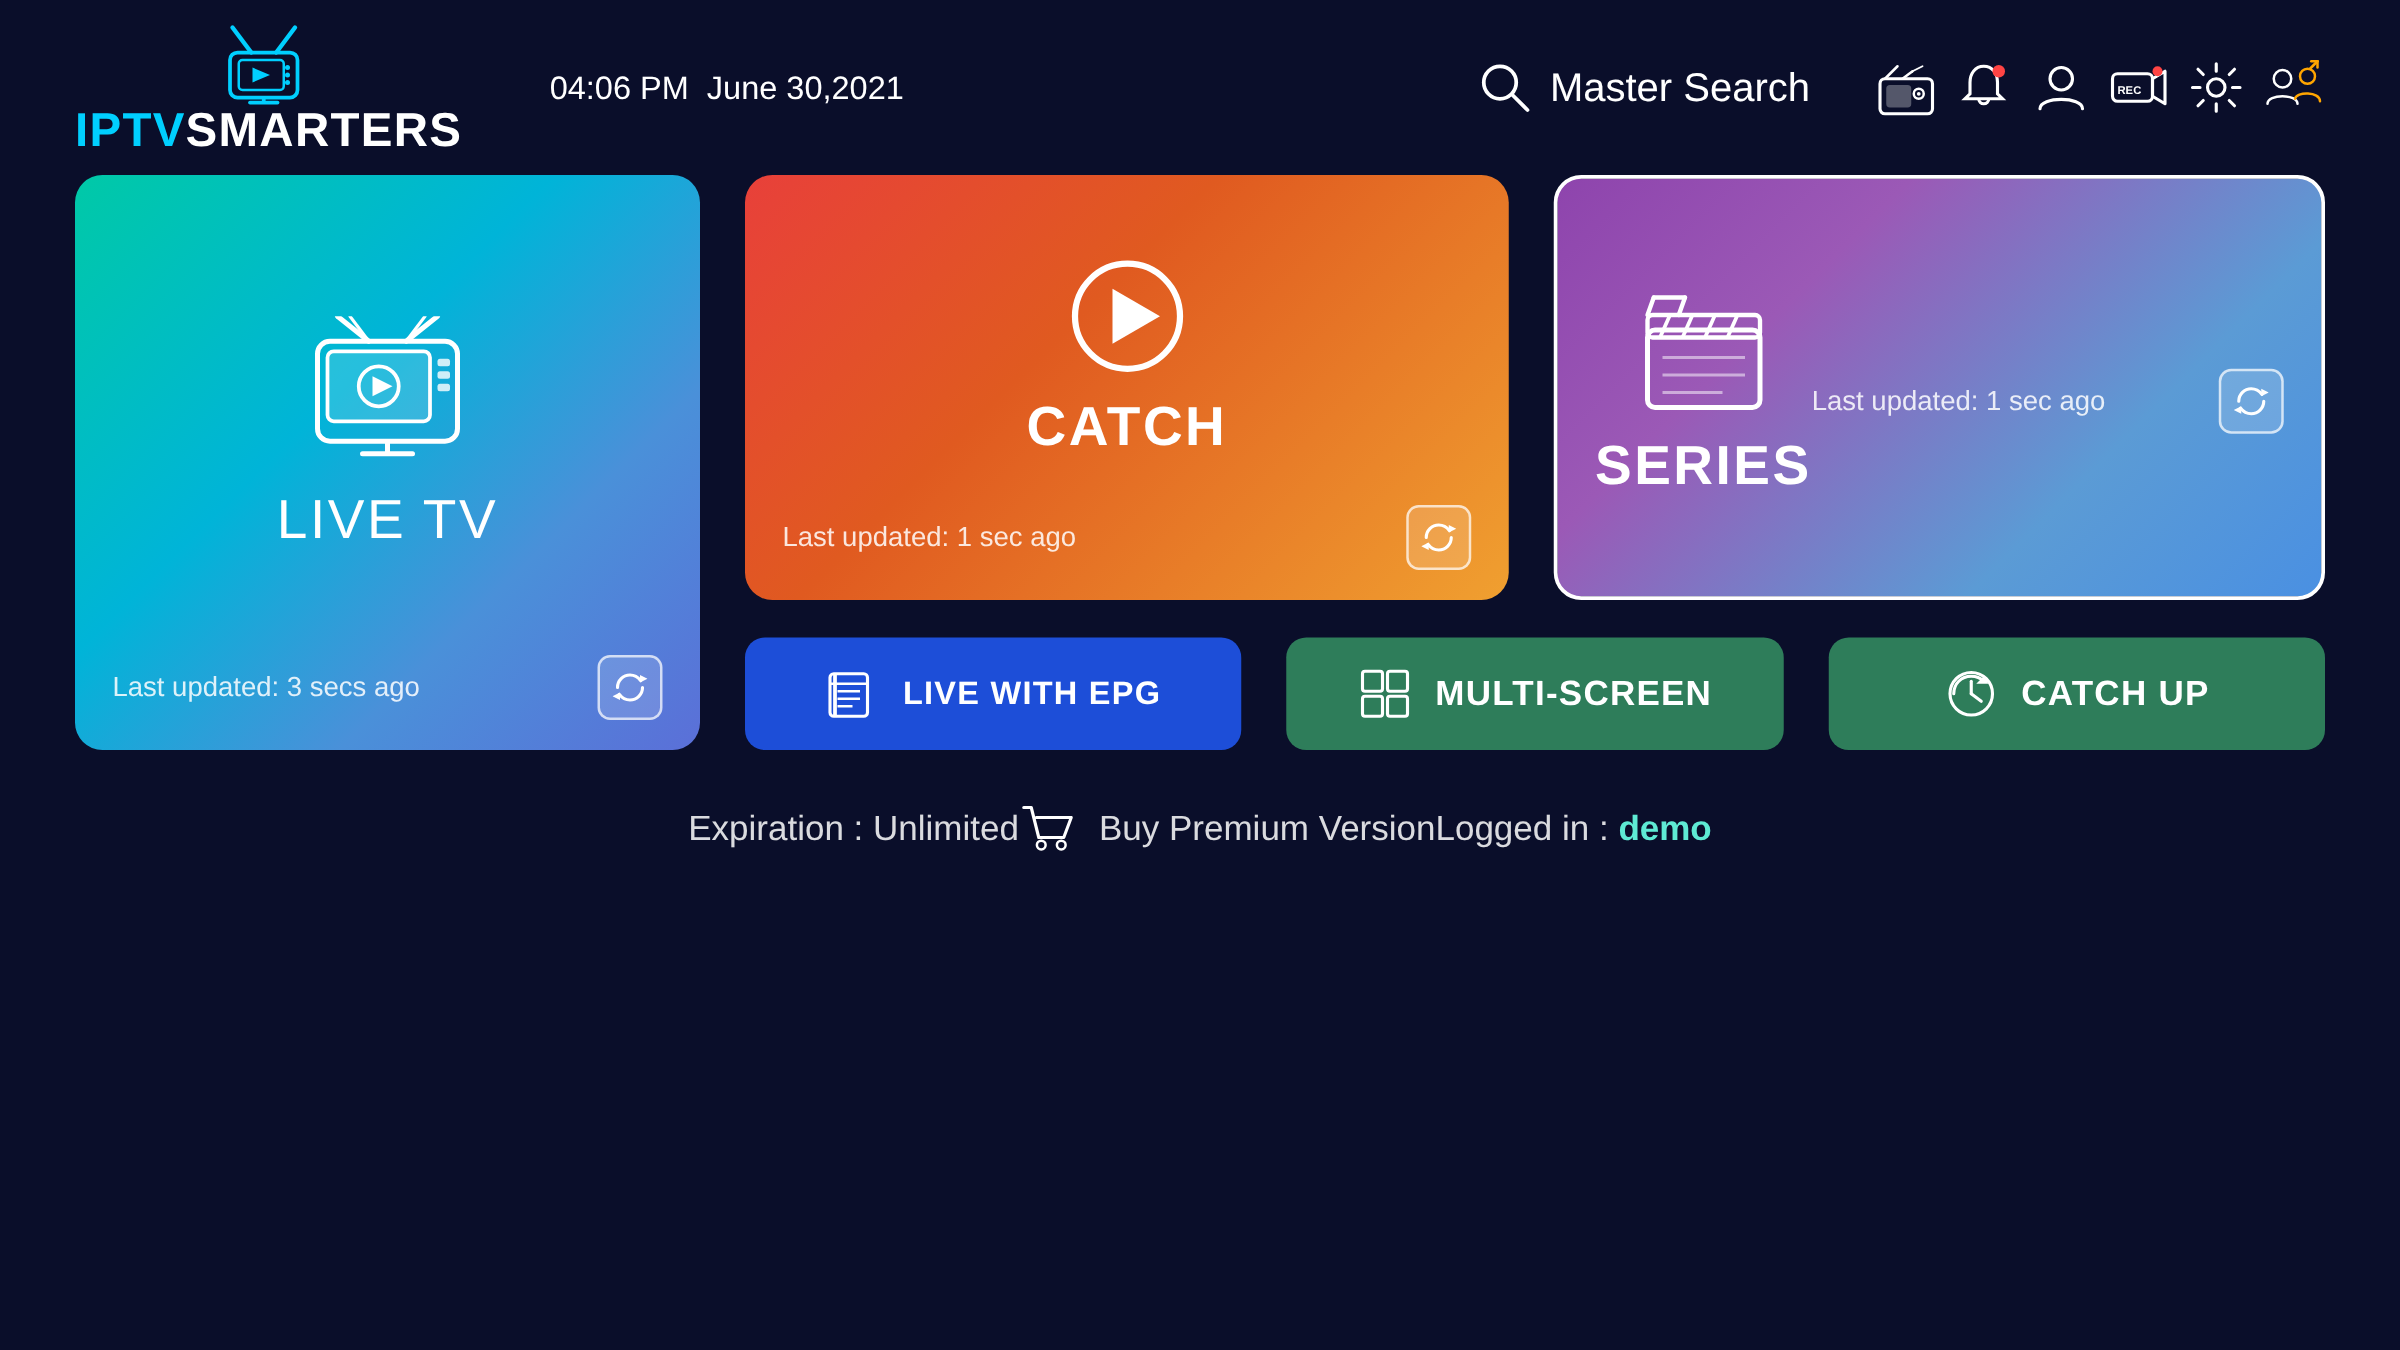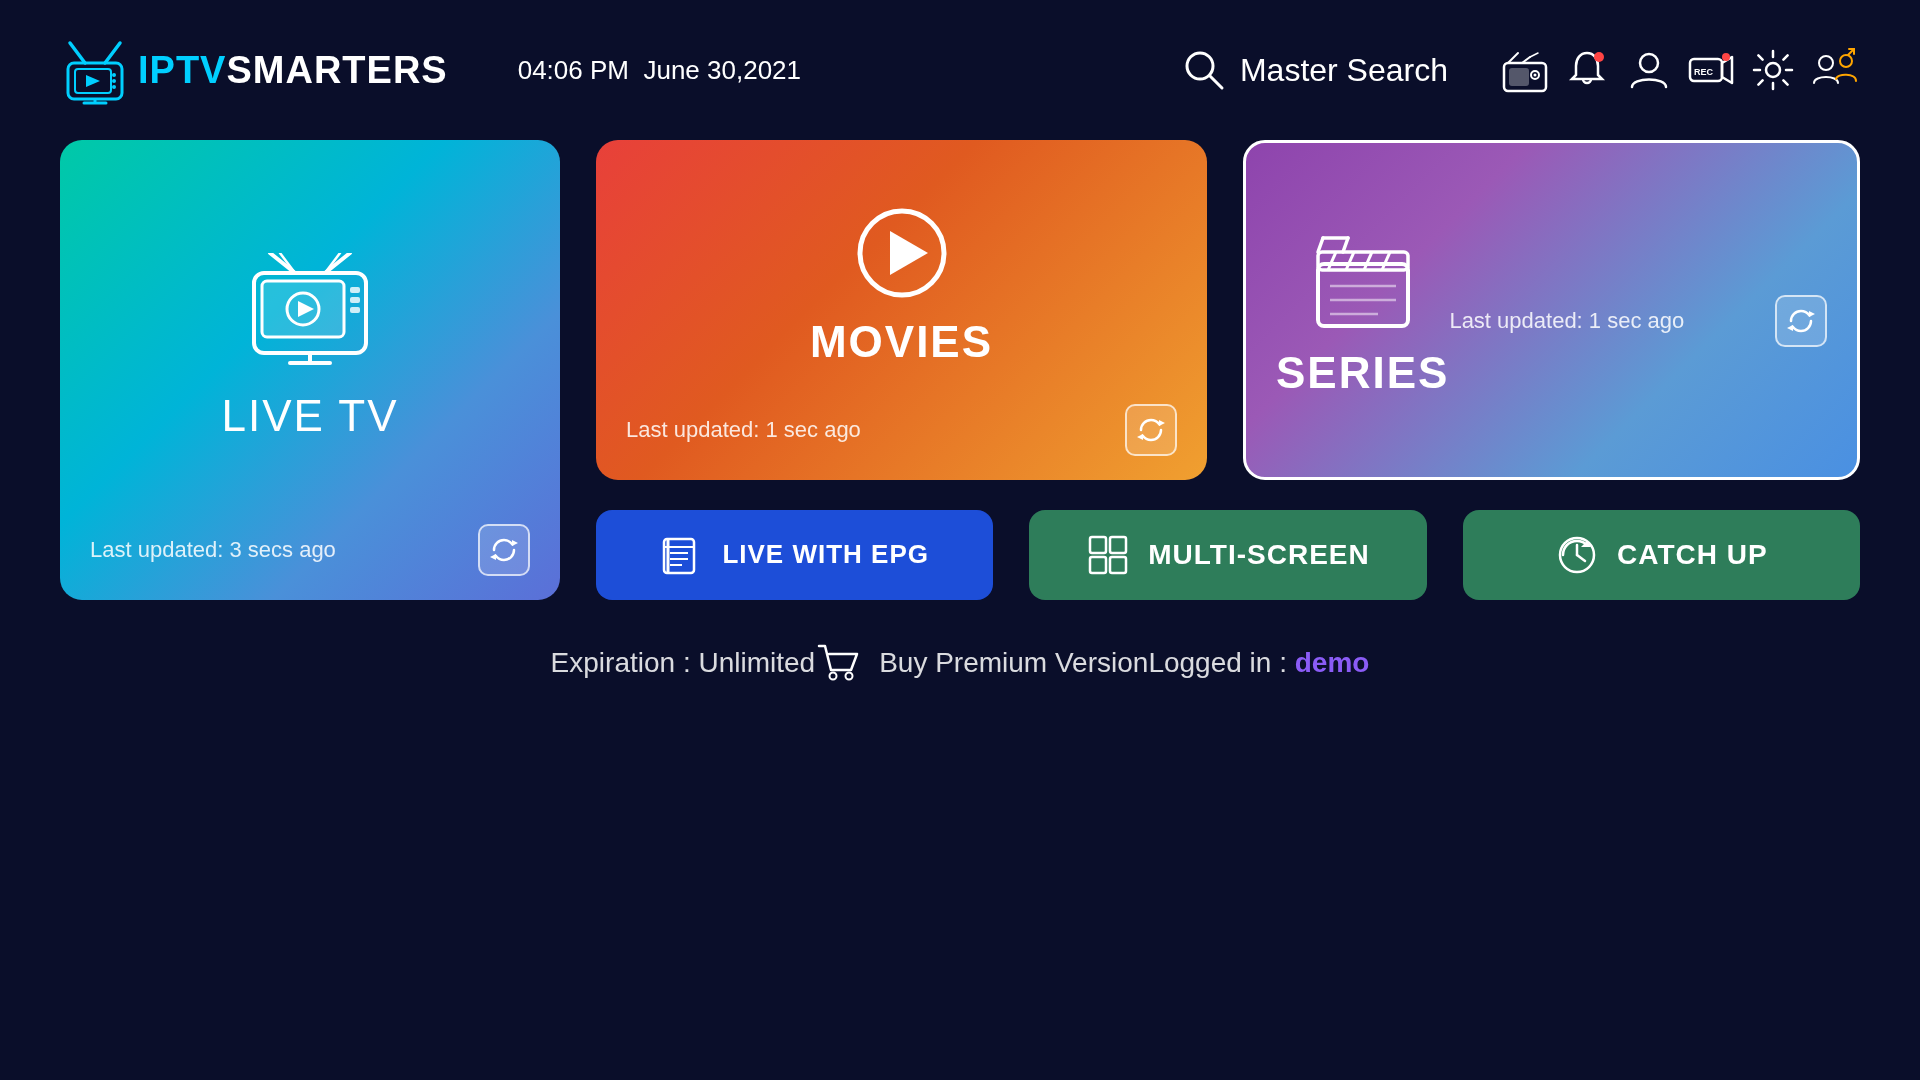--- a/index.html
+++ b/index.html
@@ -19,20 +19,21 @@
       align-items: center;
       padding: 20px 60px;
       height: 140px;
       gap: 40px;
     }
 
     .logo-area {
       display: flex;
       align-items: center;
       gap: 0;
+      flex-direction: column;
     }
 
     .logo-tv {
       width: 70px;
       height: 70px;
       position: relative;
       margin-right: 8px;
     }
 
     .logo-text {
@@ -286,21 +287,21 @@
       font-size: 28px;
       color: rgba(255,255,255,0.85);
     }
 
     .logged-in-text {
       font-size: 28px;
       color: rgba(255,255,255,0.85);
     }
 
     .logged-in-text strong {
-      color: #8b5cf6;
+      color: #5eead4;
       font-weight: bold;
     }
 
     
     .tv-icon-container {
       width: 140px;
       height: 120px;
     }
 
     
@@ -487,21 +488,21 @@
 
       <div class="top-right-row">
 
         <div class="card-movies">
           <div class="card-icon-area">
 
             <svg class="play-icon-container" viewBox="0 0 100 100" fill="none">
               <circle cx="50" cy="50" r="42" fill="none" stroke="white" stroke-width="5"></circle>
               <polygon points="38,28 38,72 76,50" fill="white"></polygon>
             </svg>
-            <span class="card-title">MOVIES</span>
+            <span class="card-title">CATCH</span>
           </div>
           <div class="card-footer">
             <span class="last-updated">Last updated: 1 sec ago</span>
             <div class="refresh-btn">
               <svg width="28" height="28" viewBox="0 0 28 28" fill="none">
                 <path d="M4 14 C4 8.5 8.5 4 14 4 C17.5 4 20.5 5.8 22.5 8.5" stroke="white" stroke-width="2.5" stroke-linecap="round"></path>
                 <path d="M24 14 C24 19.5 19.5 24 14 24 C10.5 24 7.5 22.2 5.5 19.5" stroke="white" stroke-width="2.5" stroke-linecap="round"></path>
                 <polygon points="22,4 22,10 28,7" fill="white"></polygon>
                 <polygon points="6,18 0,21 6,24" fill="white"></polygon>
               </svg>

